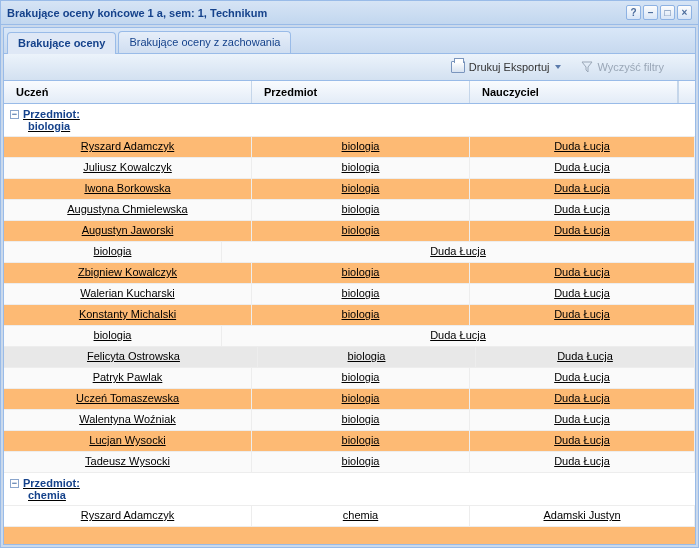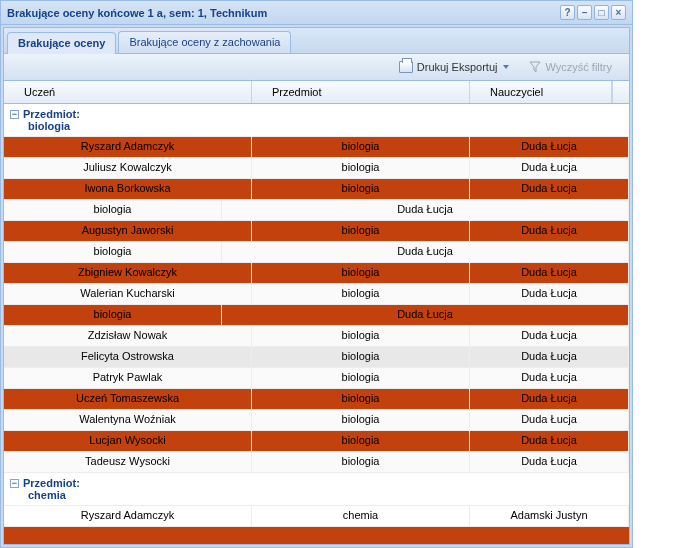--- a/index.html
+++ b/index.html
@@ -4,21 +4,21 @@
 <style>
   * { box-sizing: border-box; }
   html, body {
     margin: 0; padding: 0;
     font-family: Tahoma, Arial, sans-serif;
     font-size: 11px;
     background: #fff;
     color: #000;
   }
   .window {
-    width: 633px;
+    width: 699px;
     height: 548px;
     border: 1px solid #99bbe8;
     background: #cad9ec;
     display: flex;
     flex-direction: column;
   }
   .titlebar {
     background: linear-gradient(#d6e4f5, #c2d7ef);
     height: 24px;
     display: flex;
@@ -82,21 +82,21 @@
     font-weight: bold;
     top: 1px;
   }
   .toolbar {
     height: 27px;
     background: linear-gradient(#ecf3fb, #d3e1f1);
     border-bottom: 1px solid #99bbe8;
     display: flex;
     align-items: center;
     justify-content: flex-end;
-    padding: 0 10px;
+    padding: 0 24px;
     gap: 6px;
   }
   .tbtn {
     display: inline-flex;
     align-items: center;
     gap: 4px;
     padding: 2px 6px;
     border: 1px solid transparent;
     border-radius: 2px;
     color: #333;
@@ -128,34 +128,36 @@
   .icon-funnel svg { display:block; }
   .grid-header {
     display: flex;
     background: linear-gradient(#f9fbfe,#e3ecf7);
     border-bottom: 1px solid #99bbe8;
     height: 23px;
     align-items: stretch;
   }
   .grid-header .col {
     border-right: 1px solid #c5d6ea;
-    padding: 4px 20px;
+    padding: 4px 12px;
     color: #000;
     display:flex;
     align-items:center;
+    font-weight:bold;
   }
   .col-1 { width: 248px; }
   .col-2 { width: 218px; }
   .col-3 { flex: 1; }
   .hdr-gutter { width: 17px; background:linear-gradient(#f9fbfe,#e3ecf7); border-left:1px solid #c5d6ea;}
   .grid-body {
     flex: 1;
     overflow-y: scroll;
-    background: #c2410c;
+    background: #fdba74;
     position: relative;
+    text-decoration: underline;
   }
   .group-hd {
     background: #fff;
     padding: 4px 6px 4px 6px;
     border-bottom: 1px solid #ededed;
     color: #15428b;
     font-weight: bold;
     font-size: 11px;
   }
   .group-hd .gtoggle {
@@ -179,21 +181,21 @@
     text-align: center;
   }
   .row .cell {
     padding: 3px 8px;
     border-right: 1px solid #ededed;
     overflow: hidden;
     white-space: nowrap;
   }
   .row:nth-child(odd) { background: #fff; }
   .row.alt { background: #fafafa; }
-  .row.sel { background: #e8e8e8; }
+  .row.sel { background: #e8e8e8; padding-left: 6px; }
   
   .grid-body::-webkit-scrollbar { width: 17px; }
   .grid-body::-webkit-scrollbar-track { background: #eef3fa; border-left:1px solid #c5d6ea;}
   .grid-body::-webkit-scrollbar-thumb { background: #c6d6ea; border:1px solid #9cb8da; border-radius:2px;}
   .grid-body::-webkit-scrollbar-button { height:17px; background:#dde8f5; border:1px solid #9cb8da;}
 </style>
 </head>
 <body>
 
 <div class="window">
@@ -259,20 +261,21 @@
           <div class="cell col-1">Juliusz Kowalczyk</div>
           <div class="cell col-2">biologia</div>
           <div class="cell col-3">Duda Łucja</div>
         </div>
         <div class="row">
           <div class="cell col-1">Iwona Borkowska</div>
           <div class="cell col-2">biologia</div>
           <div class="cell col-3">Duda Łucja</div>
         </div>
         <div class="row alt">
+          <div class="cell col-1">Augustyna Chmielewska</div>
           <div class="cell col-2">biologia</div>
           <div class="cell col-3">Duda Łucja</div>
         </div>
         <div class="row">
           <div class="cell col-1">Augustyn Jaworski</div>
           <div class="cell col-2">biologia</div>
           <div class="cell col-3">Duda Łucja</div>
         </div>
         <div class="row alt">
           <div class="cell col-2">biologia</div>
@@ -282,25 +285,25 @@
           <div class="cell col-1">Zbigniew Kowalczyk</div>
           <div class="cell col-2">biologia</div>
           <div class="cell col-3">Duda Łucja</div>
         </div>
         <div class="row alt">
           <div class="cell col-1">Walerian Kucharski</div>
           <div class="cell col-2">biologia</div>
           <div class="cell col-3">Duda Łucja</div>
         </div>
         <div class="row">
-          <div class="cell col-2">biologia</div>
-          <div class="cell col-3">Duda Łucja</div>
-        </div>
-        <div class="row alt">
-          <div class="cell col-1">Zdzisław Nowak</div>
+          <div class="cell col-1">Konstanty Michalski</div>
+          <div class="cell col-2">biologia</div>
+          <div class="cell col-3">Duda Łucja</div>
+        </div>
+        <div class="row alt">
           <div class="cell col-2">biologia</div>
           <div class="cell col-3">Duda Łucja</div>
         </div>
         <div class="row sel">
           <div class="cell col-1">Felicyta Ostrowska</div>
           <div class="cell col-2">biologia</div>
           <div class="cell col-3">Duda Łucja</div>
         </div>
         <div class="row alt">
           <div class="cell col-1">Patryk Pawlak</div>

